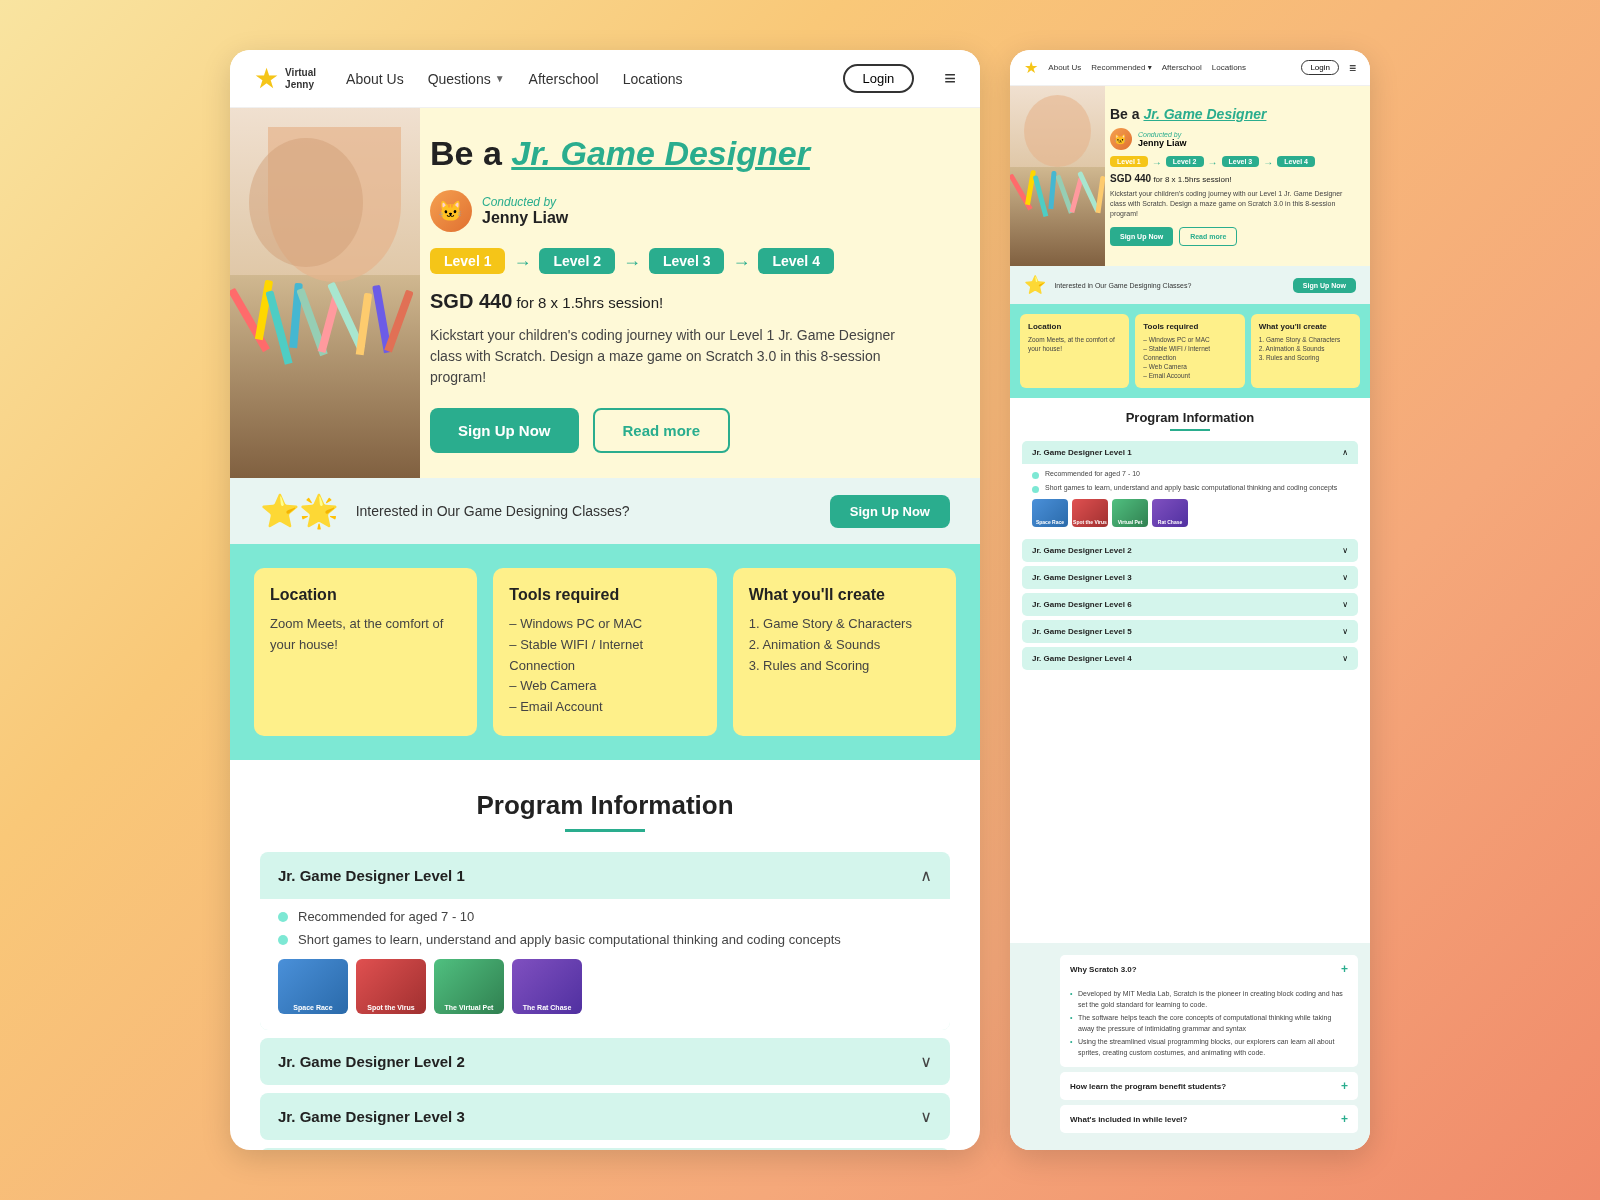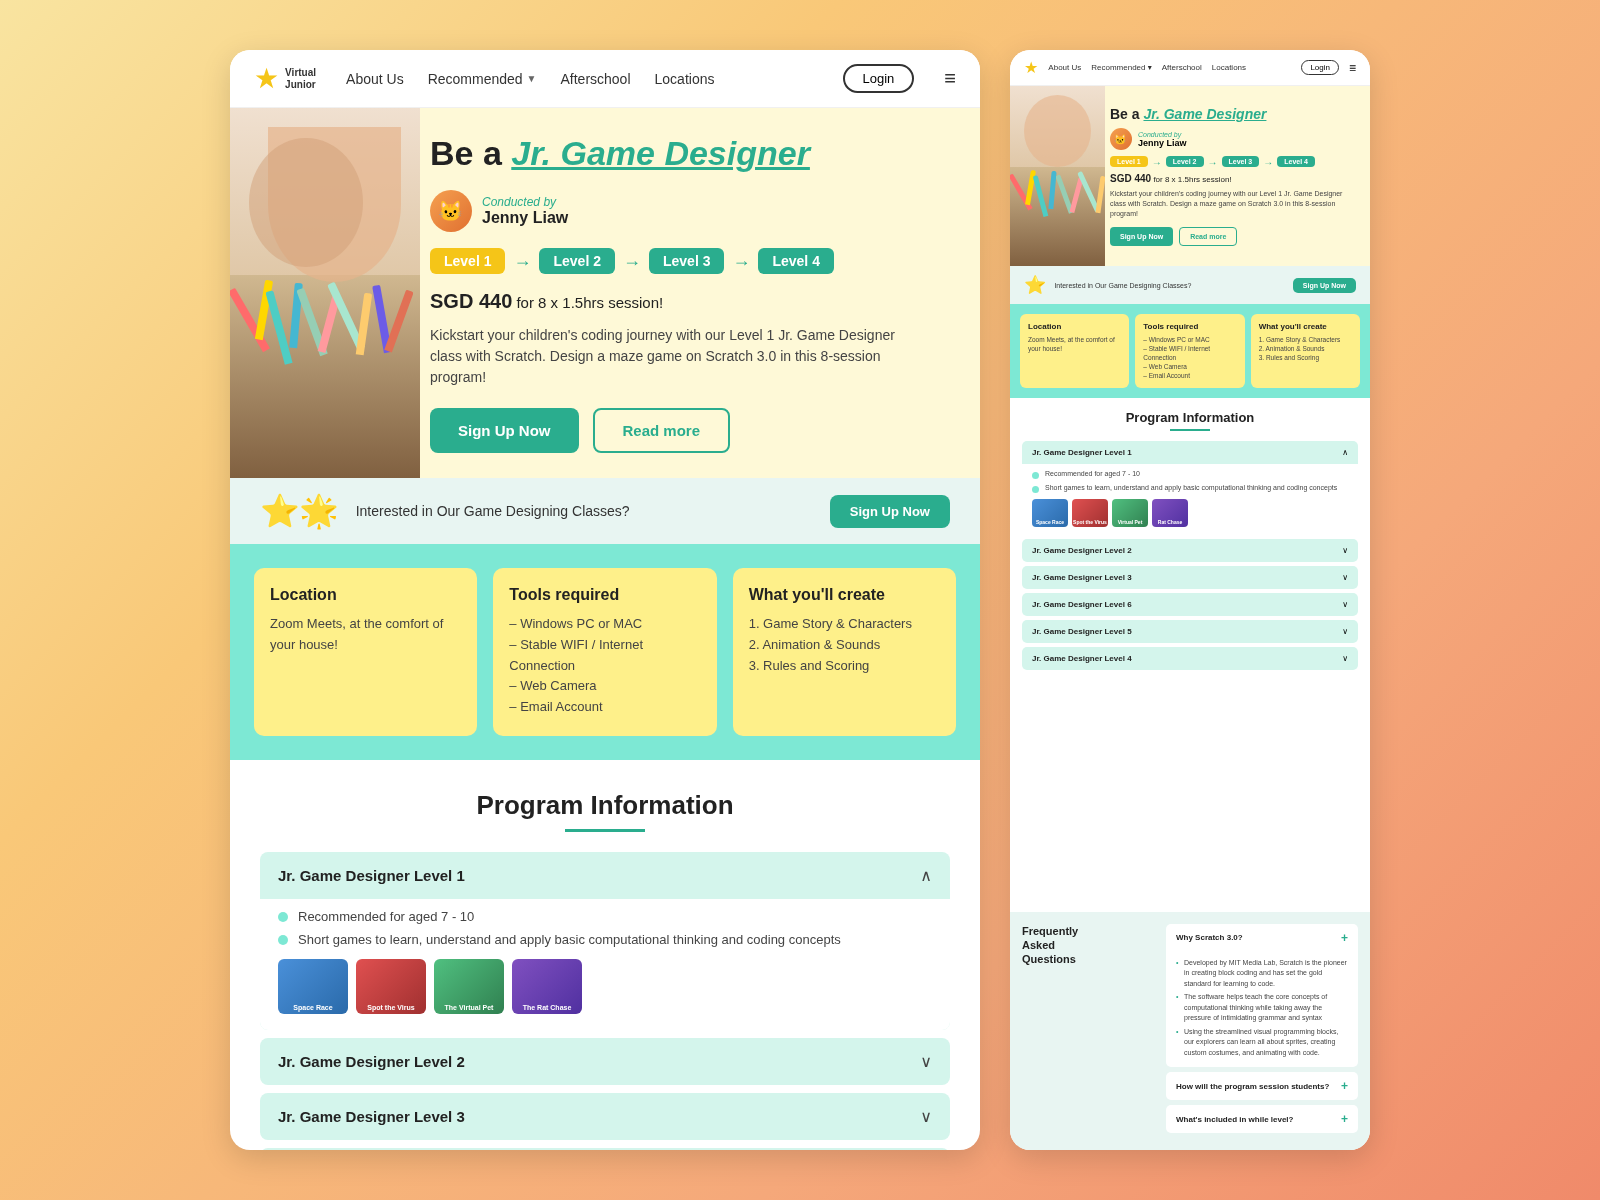--- a/index.html
+++ b/index.html
@@ -586,29 +586,29 @@
 </head>
 <body>
 
 <div class="main-panel">
 
   <nav class="navbar">
     <div class="navbar-logo">
       <span class="logo-star">★</span>
       <div class="logo-text">
         <div>Virtual</div>
-        <div>Junior</div>
+        <div>Jenny</div>
       </div>
     </div>
     <div class="navbar-links">
       <a class="nav-link" href="#">
         <span>About Us</span>
       </a>
       <a class="nav-link nav-link-enrichment" href="#">
-        <span>Recommended</span>
+        <span>Questions</span>
         <span class="nav-dropdown-arrow">▼</span>
       </a>
       <a class="nav-link" href="#">
         <span>Afterschool</span>
       </a>
       <a class="nav-link" href="#">
         <span>Locations</span>
       </a>
     </div>
     <button class="login-btn">Login</button>
@@ -904,38 +904,35 @@
     <div class="small-accordion-item">
       <div class="small-accordion-header">
         <span class="small-accordion-header-text">Jr. Game Designer Level 4</span>
         <span class="small-accordion-arrow">∨</span>
       </div>
     </div>
   </div>
 
   <div class="small-faq">
     <div style="display:flex;gap:16px;">
-      <div style="flex:0 0 90px;">
-        <div style="font-size:11px;font-weight:900;color:#222;line-height:1.3;">Frequently<br>Asked<br>Questions</div>
-      </div>
       <div style="flex:1;padding-left:38px;">
         <div class="small-faq-item">
           <div class="small-faq-header">
             <span class="small-faq-header-text">Why Scratch 3.0?</span>
             <span class="small-faq-plus">+</span>
           </div>
           <div class="small-faq-content">
             <div class="small-faq-bullet">Developed by MIT Media Lab, Scratch is the pioneer in creating block coding and has set the gold standard for learning to code.</div>
             <div class="small-faq-bullet">The software helps teach the core concepts of computational thinking while taking away the pressure of intimidating grammar and syntax</div>
             <div class="small-faq-bullet">Using the streamlined visual programming blocks, our explorers can learn all about sprites, creating custom costumes, and animating with code.</div>
           </div>
         </div>
         <div class="small-faq-item">
           <div class="small-faq-header">
-            <span class="small-faq-header-text">How will the program session students?</span>
+            <span class="small-faq-header-text">How learn the program benefit students?</span>
             <span class="small-faq-plus">+</span>
           </div>
         </div>
         <div class="small-faq-item">
           <div class="small-faq-header">
             <span class="small-faq-header-text">What's included in while level?</span>
             <span class="small-faq-plus">+</span>
           </div>
         </div>
       </div>

